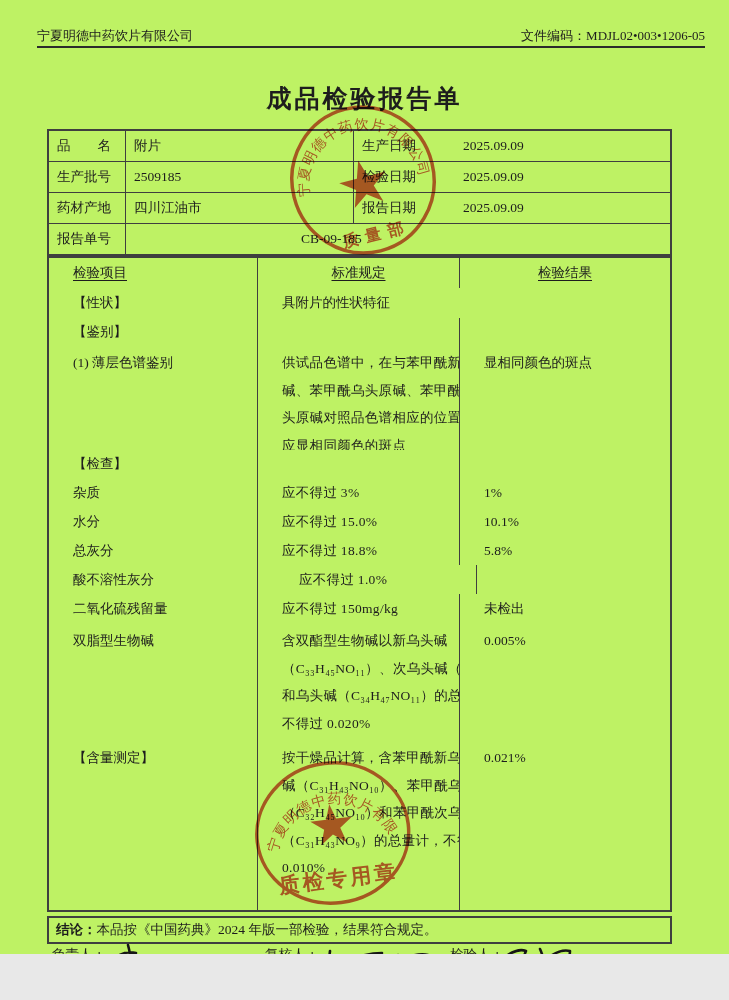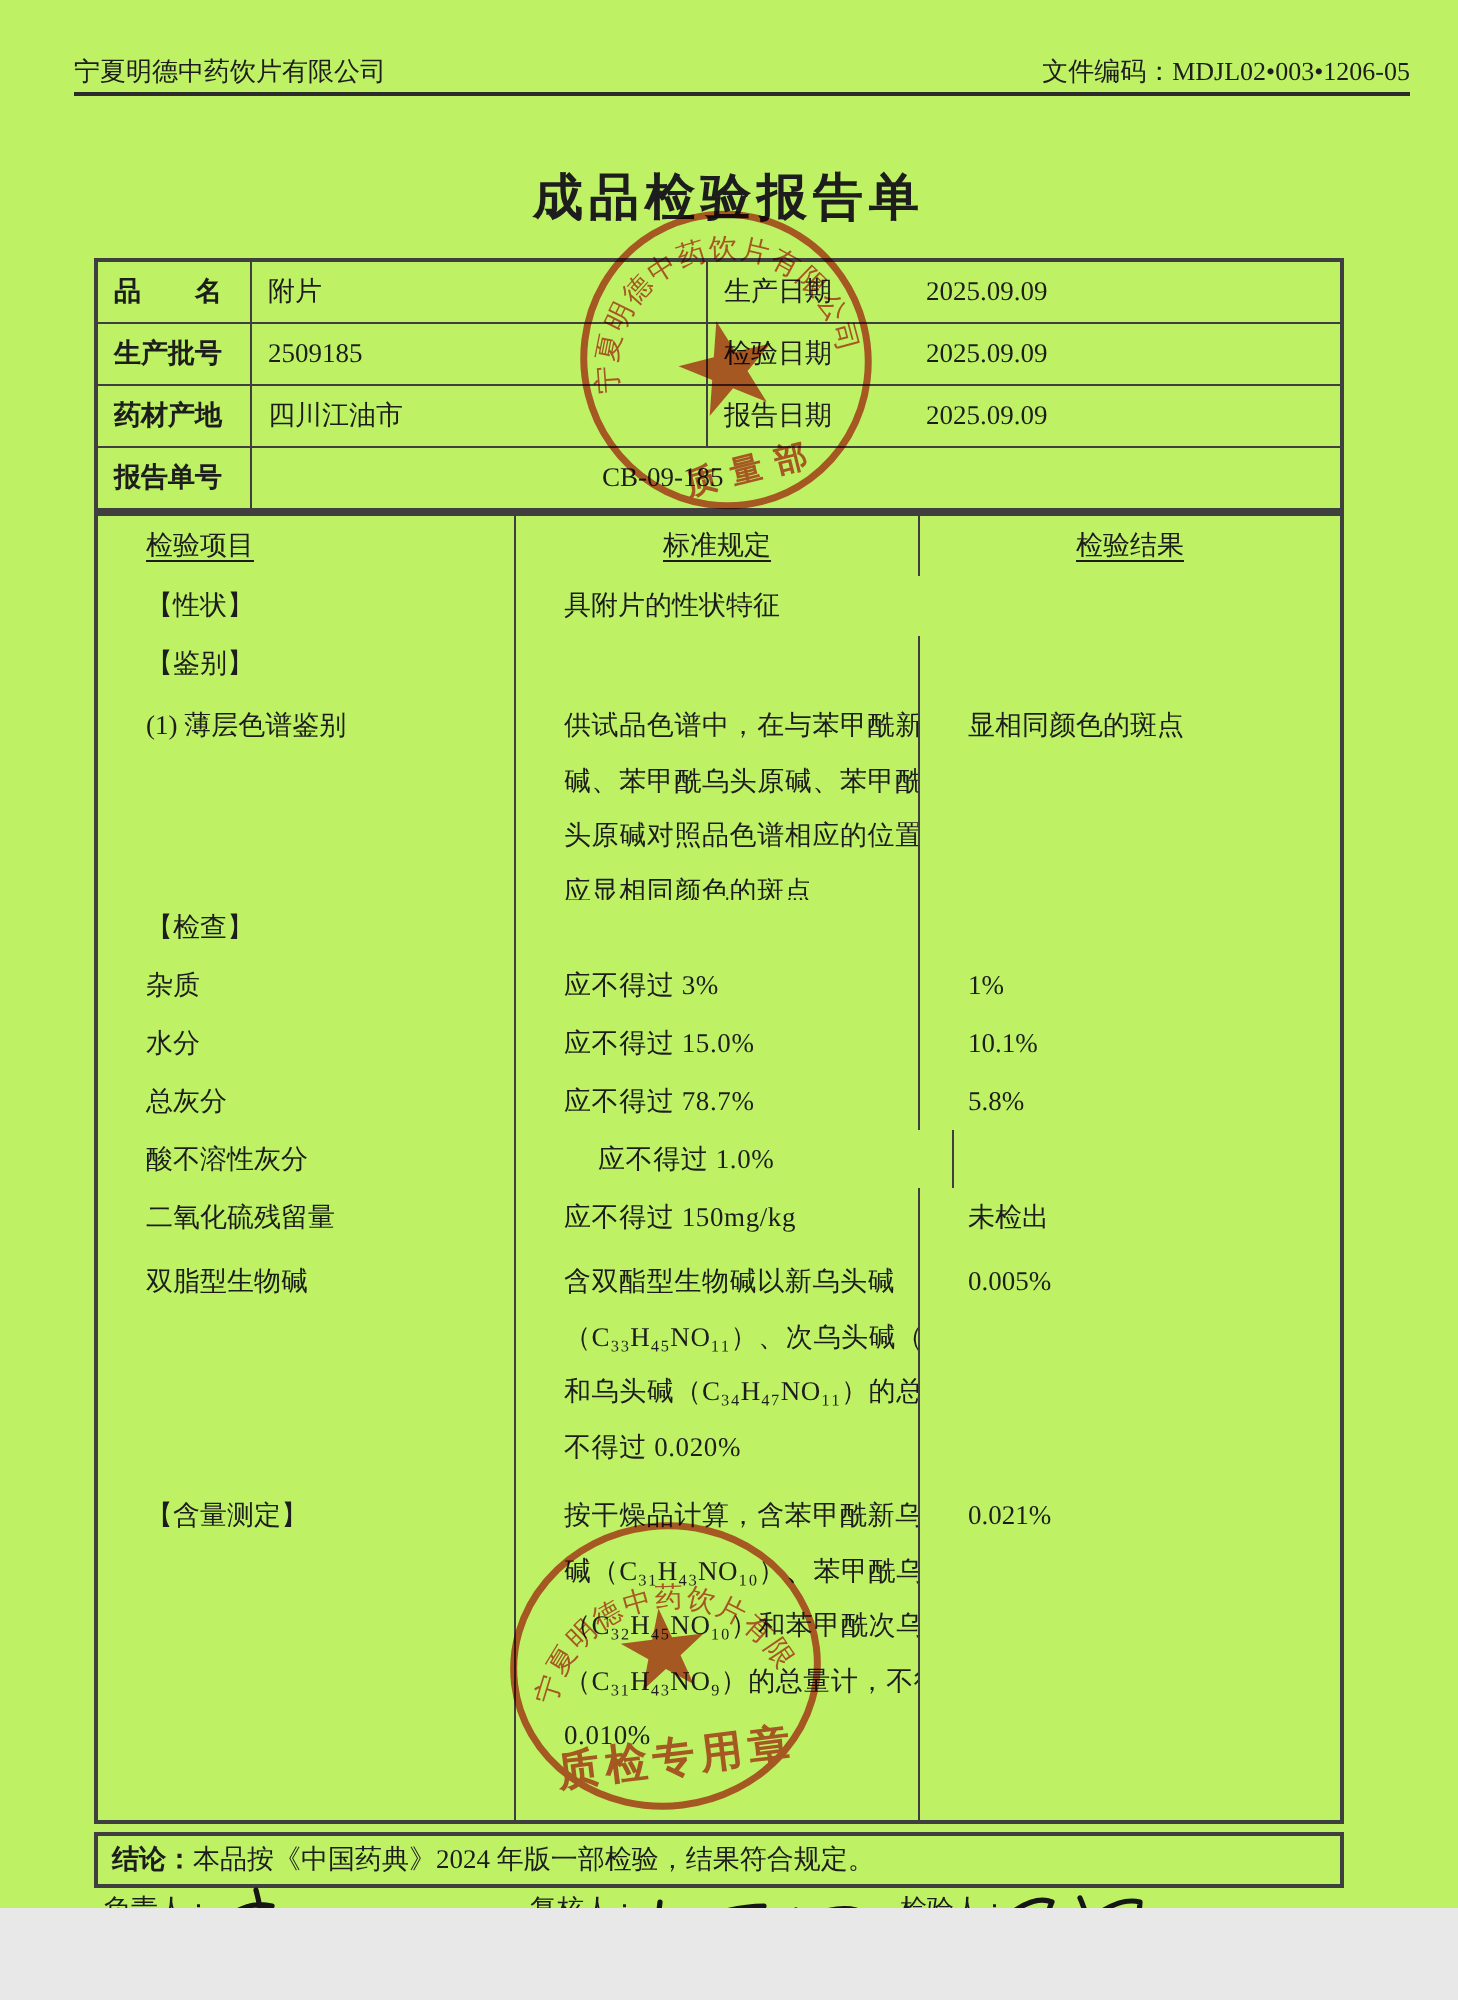--- a/index.html
+++ b/index.html
@@ -8,21 +8,21 @@
   
   .hdr{position:absolute;top:27px;left:37px;width:668px;display:flex;justify-content:space-between;font-size:13px;}
   .hdr-rule{position:absolute;top:46px;left:37px;width:668px;border-top:2.5px solid #2b2b2b;}
   .title{position:absolute;top:82px;left:0;width:100%;text-align:center;font-size:25px;font-weight:bold;letter-spacing:3px;}
   
   .info-table{position:absolute;left:47px;top:129px;width:625px;border:2px solid #3f3f3f;box-sizing:border-box;background:transparent;}
   .irow{display:grid;grid-template-columns:77px 228px 95px 1fr;height:30px;border-bottom:1px solid #3f3f3f;font-size:13.5px;}
   .irow:last-child{border-bottom:none;text-align:center;}
   .irow.merged{grid-template-columns:77px 1fr;}
   .icell{display:flex;align-items:center;padding-left:8px;box-sizing:border-box;white-space:nowrap;}
-  .ilabel{border-right:1px solid #3f3f3f;font-weight:bold;}
+  .ilabel{border-right:1px solid #3f3f3f;}
   .ivalue{border-right:1px solid #3f3f3f;}
   .irow.merged .ivalue{border-right:none;padding-left:175px;}
   .idlabel{border-right:none;}
   .idvalue{padding-left:14px;}
   
   .main-table{position:absolute;left:47px;top:256px;width:625px;border:2px solid #3f3f3f;box-sizing:border-box;}
   .mrow{display:grid;grid-template-columns:209px 202px 1fr;box-sizing:border-box;}
   .mcell{box-sizing:border-box;padding-left:24px;font-size:13.5px;overflow:hidden;}
   .mc1,.mc2{border-right:1px solid #3f3f3f;}
   .mhead{height:30px;}
@@ -131,21 +131,21 @@
         <div class="mrow single" style="height: 29px;">
           <div class="mcell mc1">水分</div>
           <div class="mcell mc2">
             <div class="sline">应不得过 15.0%</div>
           </div>
           <div class="mcell mc3">10.1%</div>
         </div>
         <div class="mrow single" style="height: 29px;">
           <div class="mcell mc1">总灰分</div>
           <div class="mcell mc2">
-            <div class="sline">应不得过 78.7%</div>
+            <div class="sline">应不得过 18.8%</div>
           </div>
           <div class="mcell mc3">5.8%</div>
         </div>
         <div class="mrow single" style="height: 29px; gap: 17px;">
           <div class="mcell mc1">酸不溶性灰分</div>
           <div class="mcell mc2">
             <div class="sline">应不得过 1.0%</div>
           </div>
         </div>
         <div class="mrow single" style="height: 29px;">

